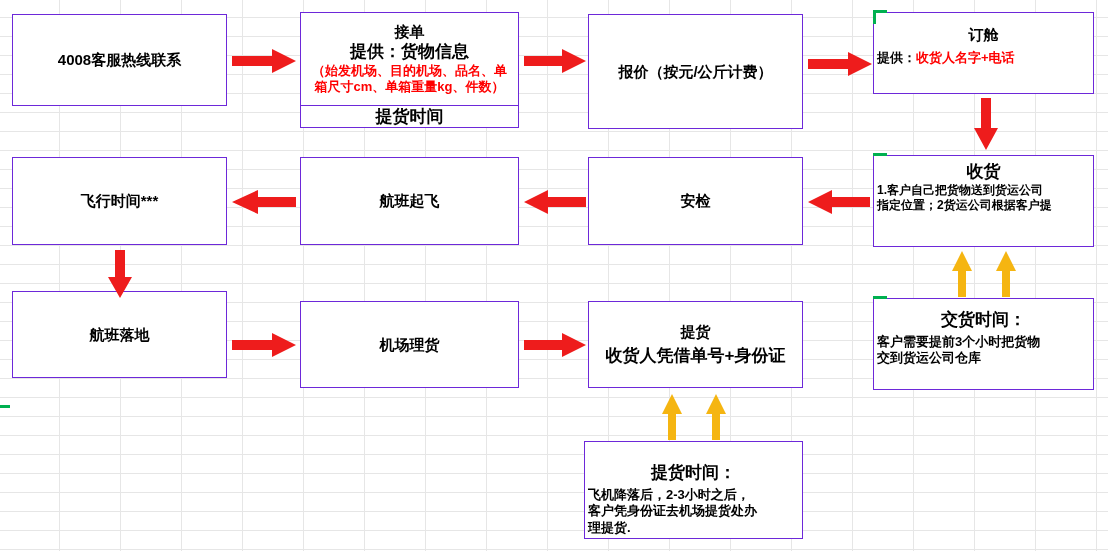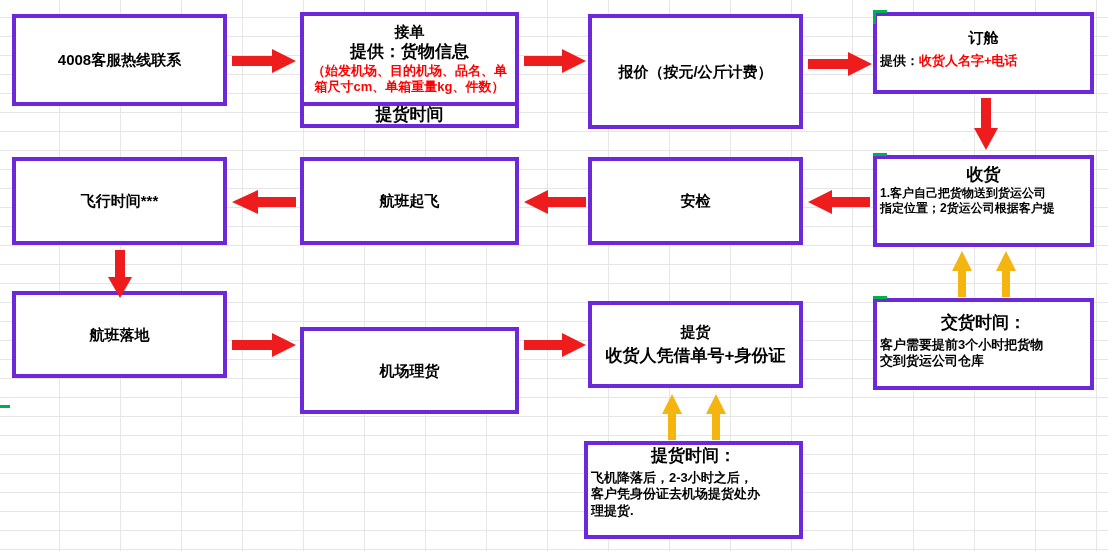--- a/index.html
+++ b/index.html
@@ -22,21 +22,21 @@
     width: 1108px; height: 551px;
     background-image:
       linear-gradient(to right, #e6e6e6 1px, transparent 1px),
       linear-gradient(to bottom, #e6e6e6 1px, transparent 1px);
     background-size: 61px 19px;
     background-position: -2px -2px;
     z-index: 0;
   }
   .box {
     position: absolute;
-    border: 4px solid #6d28d9;
+    border: 1px solid #6d28d9;
     background: #ffffff;
     box-sizing: border-box;
     display: flex;
     flex-direction: column;
     align-items: center;
     justify-content: center;
     text-align: center;
     z-index: 3;
     color: #000000;
     line-height: 1.28;
@@ -121,36 +121,36 @@
   <div class="box" style="left:873px; top:155px; width:221px; height:92px; justify-content:flex-start; padding-top:5px;">
     <span class="ln c b s14">收货</span>
     <span class="ln l b s12">1.客户自己把货物送到货运公司</span>
     <span class="ln l b s12">指定位置；2货运公司根据客户提</span>
   </div>
 
   <div class="box" style="left:12px; top:291px; width:215px; height:87px;">
     <span class="ln c b s15">航班落地</span>
   </div>
 
-  <div class="box" style="left:300px; top:301px; width:219px; height:87px;margin-top:26px;">
+  <div class="box" style="left:300px; top:301px; width:219px; height:87px;">
     <span class="ln c b s15">机场理货</span>
   </div>
 
   <div class="box" style="left:588px; top:301px; width:215px; height:87px;">
     <span class="ln c b s15">提货</span>
     <span class="ln c b s14" style="margin-top:4px;">收货人凭借单号+身份证</span>
   </div>
 
   <div class="box" style="left:873px; top:298px; width:221px; height:92px; justify-content:flex-start; padding-top:10px;">
     <span class="ln c b s14">交货时间：</span>
     <span class="ln l b s13" style="margin-top:3px;">客户需要提前3个小时把货物</span>
     <span class="ln l b s13">交到货运公司仓库</span>
   </div>
 
-  <div class="box" style="left:584px; top:441px; width:219px; height:98px; justify-content:flex-start; padding-top:0;">
+  <div class="box" style="left:584px; top:441px; width:219px; height:98px; justify-content:flex-start; padding-top:20px;">
     <span class="ln c b s14">提货时间：</span>
     <span class="ln l b s13" style="margin-top:3px;">飞机降落后，2-3小时之后，</span>
     <span class="ln l b s13">客户凭身份证去机场提货处办</span>
     <span class="ln l b s13">理提货.</span>
   </div>
 
   <div class="arrow" style="left:232px; top:49px; width:64px; height:24px;">
     <svg class="shape" viewBox="0 0 64 24" preserveAspectRatio="none">
       <polygon points="0,7 40,7 40,0 64,12 40,24 40,17 0,17" fill="#ee1c1c"></polygon>
     </svg>

